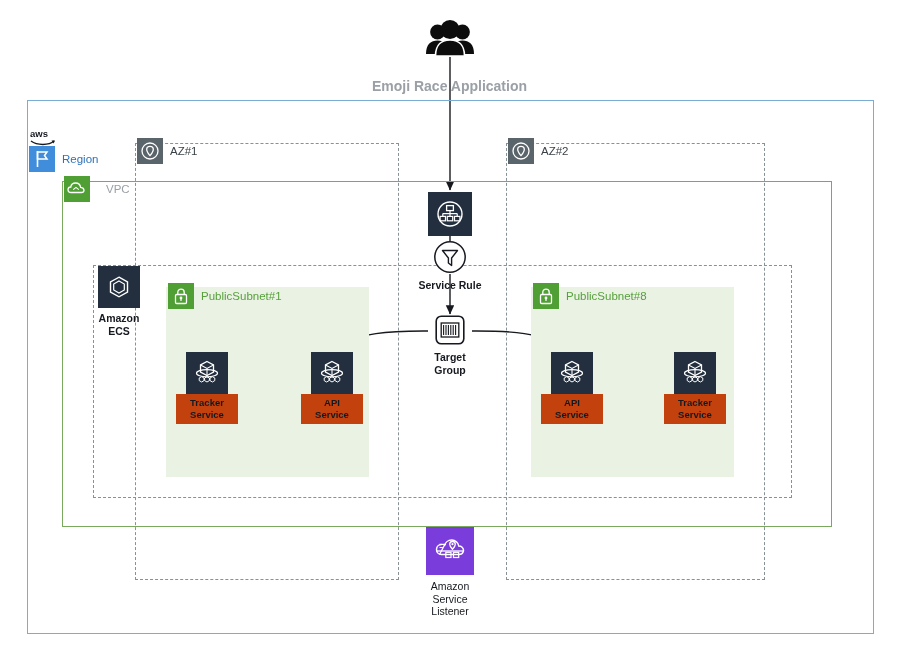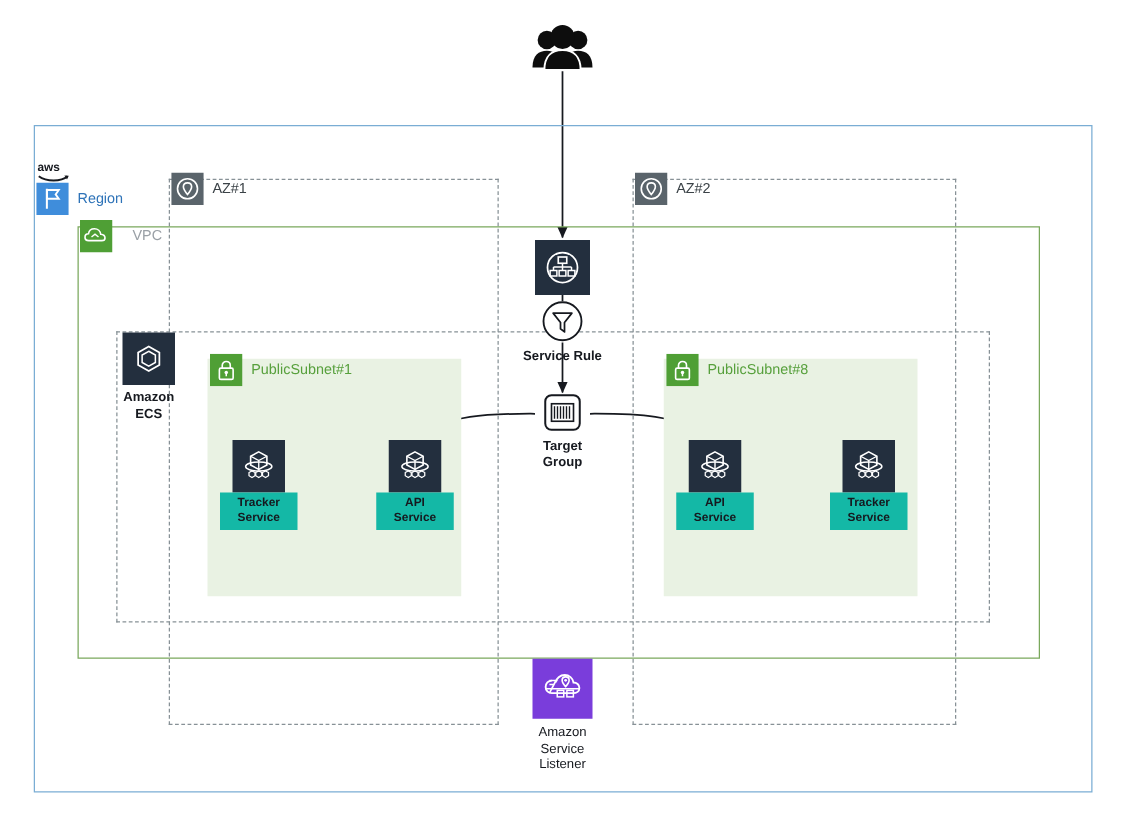--- a/index.html
+++ b/index.html
@@ -82,21 +82,21 @@
     width: 62px;
     text-align: center;
   }
   .svc .ico {
     width: 42px; height: 42px;
     margin: 0 auto;
     background: #232f3e;
     display: flex; align-items: center; justify-content: center;
   }
   .svc .cap {
-    background: #14b8a6;
+    background: #c2410c;
     font-size: 9.5px;
     font-weight: bold;
     color: #16191f;
     line-height: 11.5px;
     padding: 3px 2px 4px 2px;
   }
 
   
   .plain-node { text-align: center; }
   .plain-node .lbl {
@@ -172,20 +172,21 @@
     <svg width="52" height="40" viewBox="0 0 52 40">
       <circle cx="13.5" cy="14" r="7.4" fill="#0d0d0d"></circle>
       <path d="M2,36 C2,26 7,22.5 13.5,22.5 C20,22.5 25,26 25,36 Z" fill="#0d0d0d"></path>
       <circle cx="38.5" cy="14" r="7.4" fill="#0d0d0d"></circle>
       <path d="M27,36 C27,26 32,22.5 38.5,22.5 C45,22.5 50,26 50,36 Z" fill="#0d0d0d"></path>
       <circle cx="26" cy="11.5" r="9.6" fill="#0d0d0d"></circle>
       <path d="M11.5,38 C11.5,26.5 18,22 26,22 C34,22 40.5,26.5 40.5,38 Z" fill="#0d0d0d" stroke="#ffffff" stroke-width="1.6"></path>
     </svg>
   </div>
 
+  <div class="abs title-text">Emoji Race Application</div>
 
   <div class="abs grp-label region-label">
     <span class="grp-icon">
       <svg width="26" height="26" viewBox="0 0 26 26">
         <rect x="0" y="0" width="26" height="26" fill="#3f8ddb"></rect>
         <path d="M8.5,5 L8.5,21" stroke="#ffffff" stroke-width="1.6" fill="none"></path>
         <path d="M8.5,6 L18,6 L15.5,9.5 L18,13 L8.5,13 Z" fill="none" stroke="#ffffff" stroke-width="1.5"></path>
       </svg>
     </span>
     <span class="txt">Region</span>

